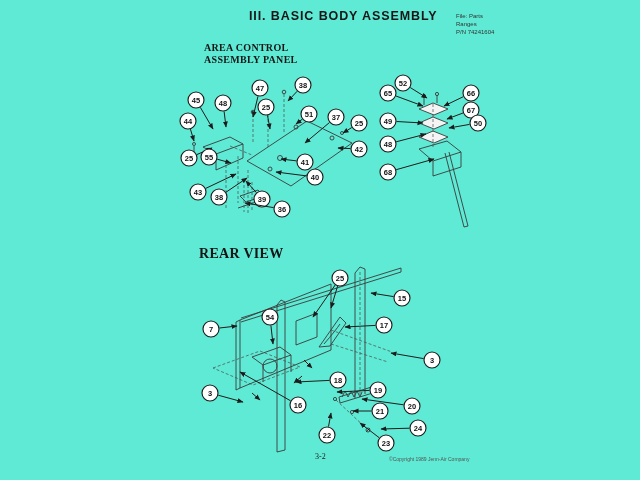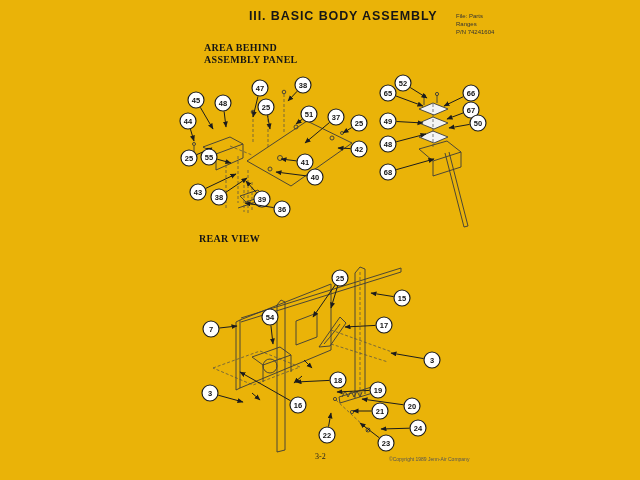--- a/index.html
+++ b/index.html
@@ -1,35 +1,35 @@
 <!DOCTYPE html>
 <html><head>
 <meta charset="utf-8">
 <style>
   html,body{margin:0;padding:0;background:#e9e9e9;}
   .page{
-    position:relative;width:640px;height:480px;background:#eab308;
+    position:relative;width:640px;height:480px;background:#5eead4;
     font-family:"Liberation Serif",serif;color:#111;overflow:hidden;
   }
   .title{
     position:absolute;left:249px;top:9px;
     font-family:"Liberation Sans",sans-serif;font-weight:bold;
     font-size:12.5px;letter-spacing:0.9px;color:#161616;white-space:nowrap;
   }
   .fileinfo{
     position:absolute;left:456px;top:12px;
     font-family:"Liberation Sans",sans-serif;font-size:6px;line-height:8px;
     color:#333;white-space:nowrap;
   }
   .seclabel{
     position:absolute;font-family:"Liberation Serif",serif;font-weight:bold;
     font-size:10px;line-height:11.5px;letter-spacing:0.3px;color:#151515;white-space:nowrap;
   }
   .sec-area{left:204px;top:42px;}
-  .sec-rear{left:199px;top:233px;font-size:10px;}
+  .sec-rear{left:199px;top:248px;font-size:14px;}
   .footer-page{
     position:absolute;left:315px;top:452px;font-size:8px;font-weight:normal;color:#222;
   }
   .footer-copy{
     position:absolute;left:389px;top:456px;font-family:"Liberation Sans",sans-serif;
     font-size:5px;color:#555;white-space:nowrap;
   }
   svg.overlay{position:absolute;left:0;top:0;width:640px;height:480px;}
   .art{stroke:#3a3a3a;stroke-width:0.9;fill:none;}
   .artf{stroke:#3a3a3a;stroke-width:0.9;fill:#f4f4f4;}
@@ -45,21 +45,21 @@
 
   <div class="title">III. BASIC BODY ASSEMBLY</div>
 
   <div class="fileinfo">
     <div>File: Parts</div>
     <div>Ranges</div>
     <div>P/N 74241604</div>
   </div>
 
   <div class="seclabel sec-area">
-    <div>AREA BEHIND</div>
+    <div>AREA CONTROL</div>
     <div>ASSEMBLY PANEL</div>
   </div>
 
   <div class="seclabel sec-rear">REAR VIEW</div>
 
   <svg class="overlay" viewBox="0 0 640 480">
     <defs>
       <marker id="ah" markerWidth="7" markerHeight="6" refX="5.5" refY="2.5" orient="auto">
         <path d="M0,0 L6,2.5 L0,5 Z" fill="#1c1c1c"></path>
       </marker>

